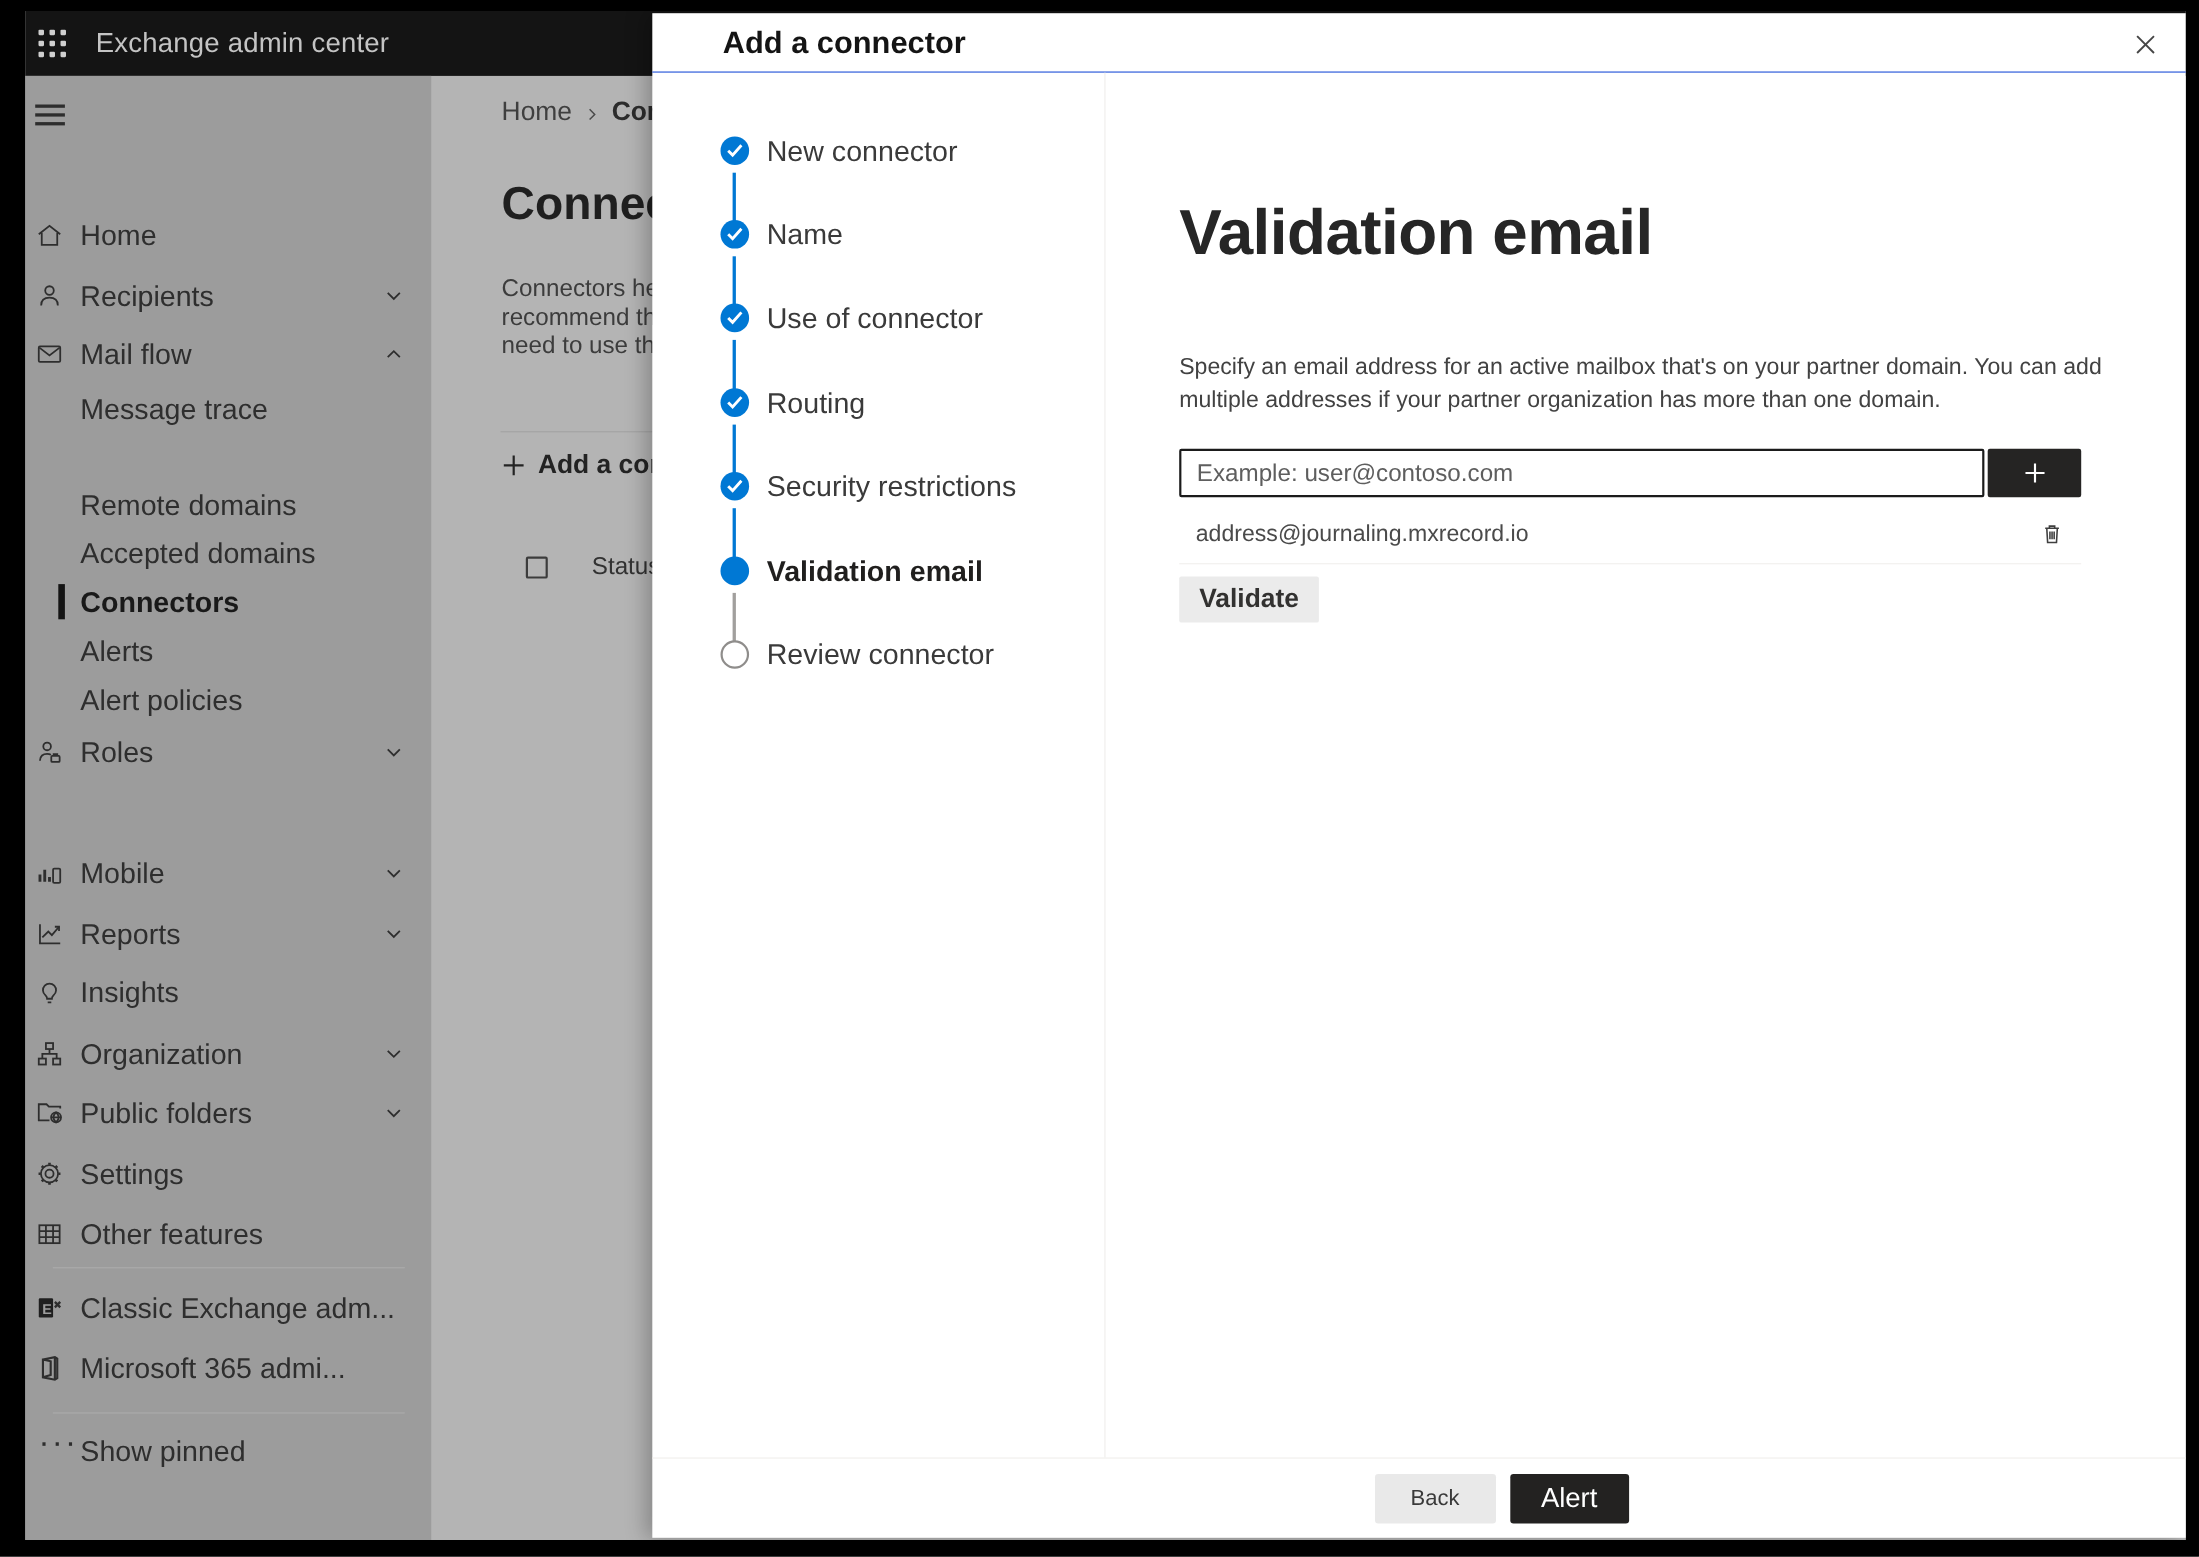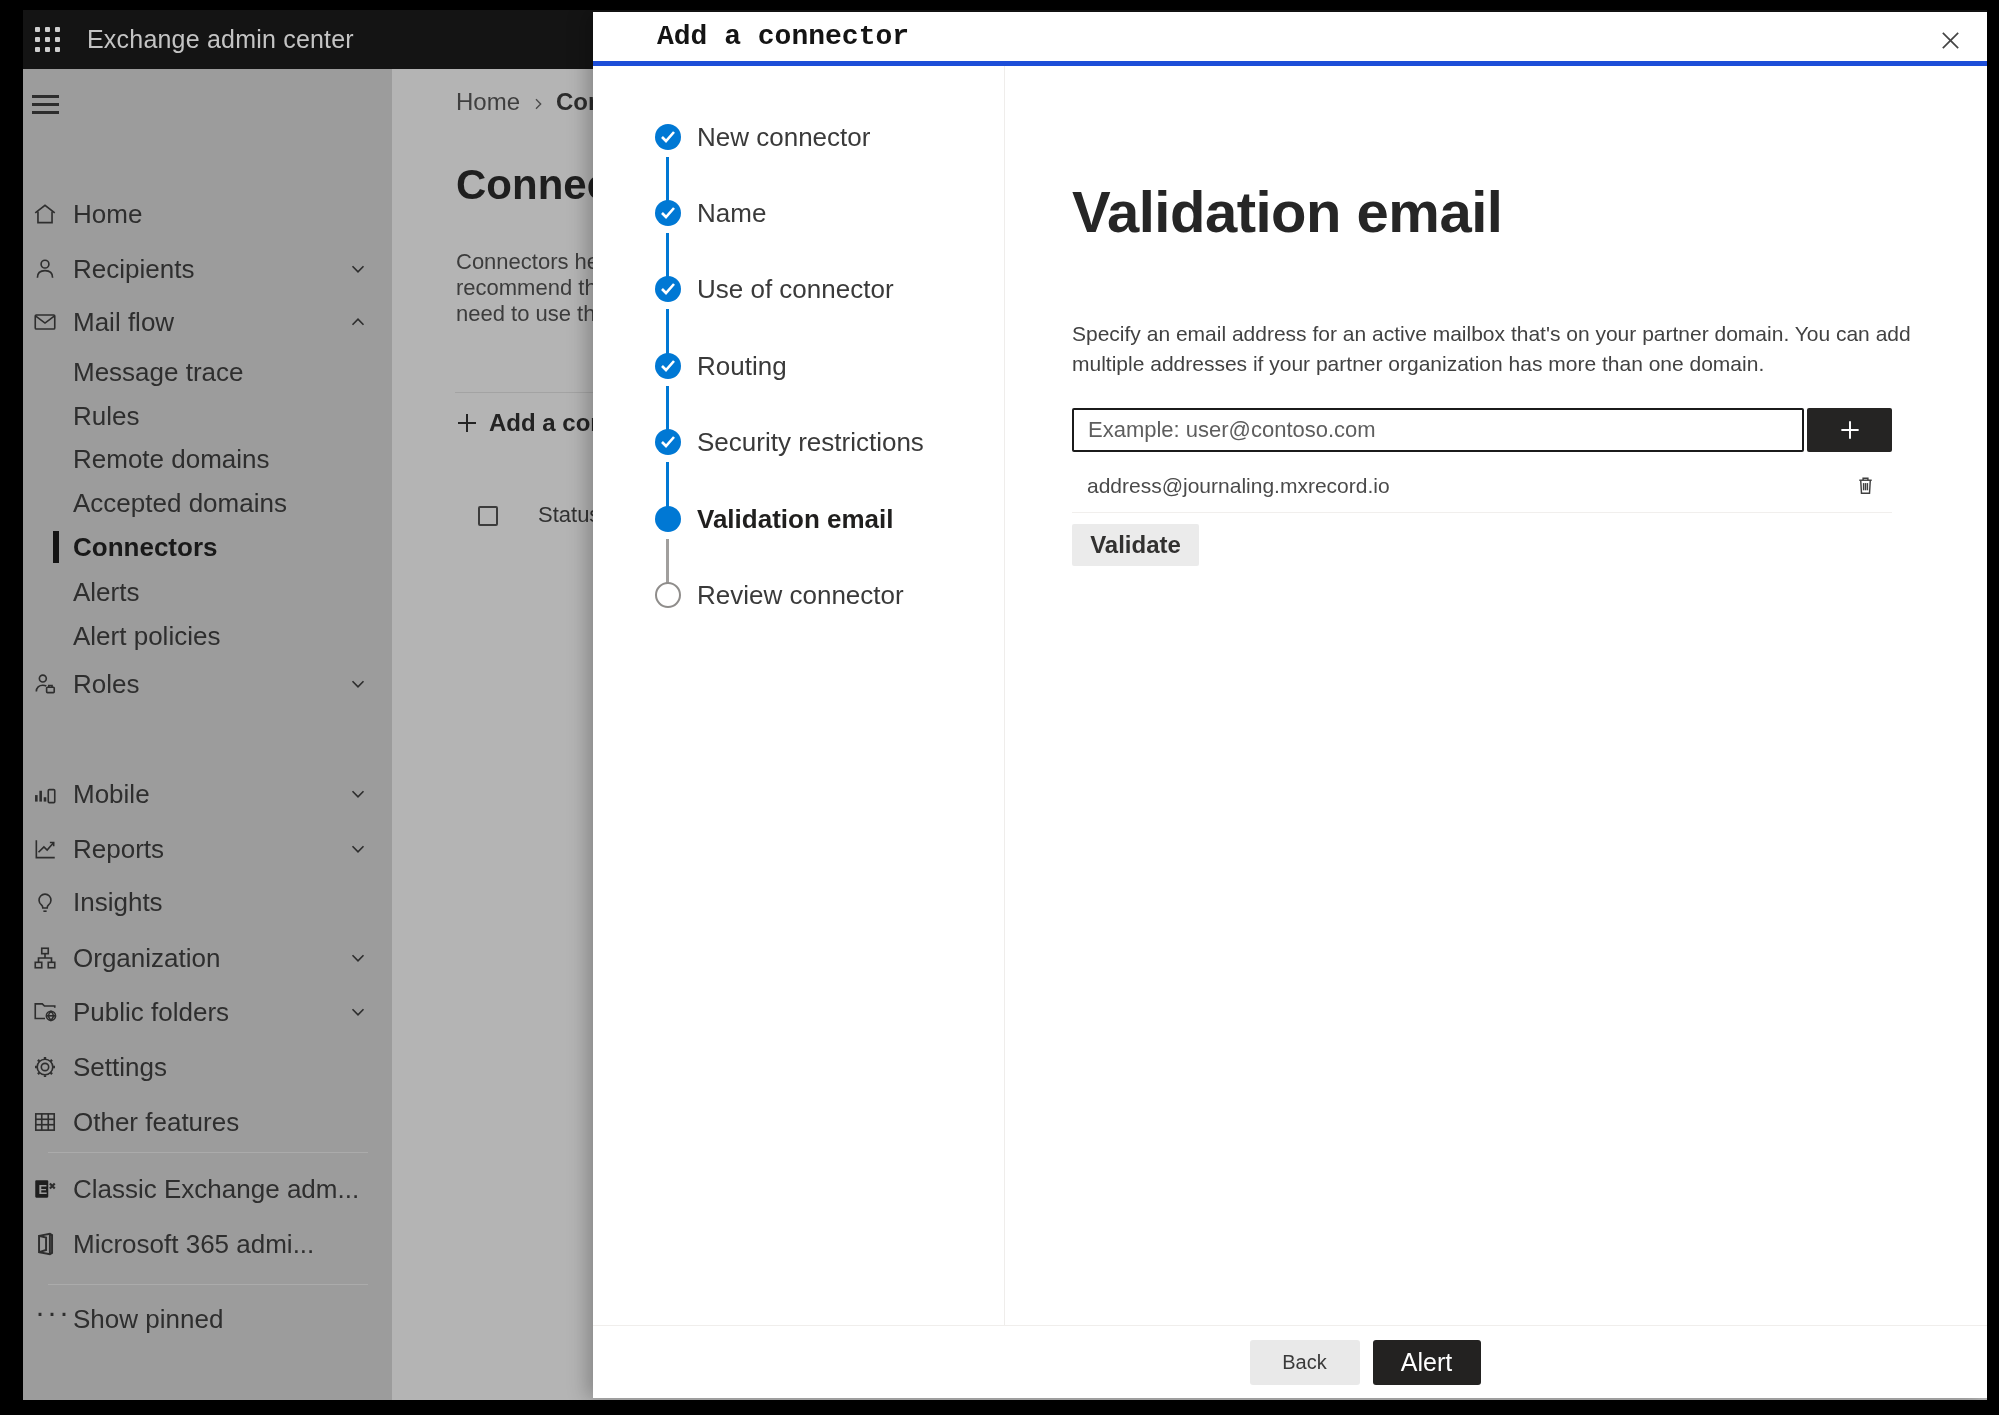--- a/index.html
+++ b/index.html
@@ -38,22 +38,22 @@
   .bg-div { position:absolute; left:63px; right:0; top:323px; height:1px; background:#a3a3a3; }
   .bg-add { position:absolute; left:63px; top:340px; display:flex; align-items:center; font-size:24px;
             font-weight:bold; color:#232323; white-space:nowrap; }
   .bg-add svg { width:24px; height:24px; stroke:#232323; stroke-width:2; fill:none; margin-right:10px; }
   .bg-check { position:absolute; left:86px; top:437px; width:20px; height:20px; border:2px solid #3c3c3c; border-radius:2px; }
   .bg-status { position:absolute; left:146px; top:433px; font-size:22px; color:#323232; }
 
   
   .panel { position:absolute; left:570px; top:2px; width:1394px; height:1386px; background:#fff;
            box-shadow:-6px 0 18px rgba(0,0,0,.25); display:flex; flex-direction:column; }
-  .panel-header { height:54px; flex:0 0 54px; border-bottom:5px solid #1d4ed8; position:relative;
-                  display:flex; align-items:center;font-family:Liberation Mono, monospace; }
+  .panel-header { height:54px; flex:0 0 54px; border-bottom:1px solid #1d4ed8; position:relative;
+                  display:flex; align-items:center; }
   .panel-title { margin-left:64px; font-size:28px; font-weight:bold; color:#141414; }
   .close-btn { position:absolute; right:18px; top:9px; width:38px; height:38px; display:flex;
                align-items:center; justify-content:center; cursor:pointer; background:none; border:none; }
   .close-btn svg { width:23px; height:23px; stroke:#454545; stroke-width:1.8; }
 
   .panel-body { flex:1; display:flex; min-height:0; }
   .steps-col { flex:0 0 412px; border-right:1px solid #efedeb; position:relative; }
   .step { position:absolute; left:0; width:100%; height:32px; }
   .step-dot { position:absolute; left:62px; top:0; width:26px; height:26px; border-radius:50%; }
   .step.done .step-dot, .step.current .step-dot { background:#0078d4; }
@@ -171,23 +171,20 @@
           <polyline points="3.5 6.5 12 13 20.5 6.5"></polyline>
         </svg>
       <span class="nav-label">Mail flow</span>
       <svg class="nav-chev" viewBox="0 0 24 24">
           <polyline points="6 15 12 9 18 15"></polyline>
         </svg>
     </div>
     <div class="nav-row" style="top:285px">
       <span class="nav-label">Message trace</span>
     </div>
-    <div class="nav-row" style="top:329px">
-      <span class="nav-label">Rules</span>
-    </div>
     <div class="nav-row" style="top:372px">
       <span class="nav-label">Remote domains</span>
     </div>
     <div class="nav-row" style="top:416px">
       <span class="nav-label">Accepted domains</span>
     </div>
     <div class="nav-row selected" style="top:460px">
       <span class="sel-bar"></span>
       <span class="nav-label">Connectors</span>
     </div>

